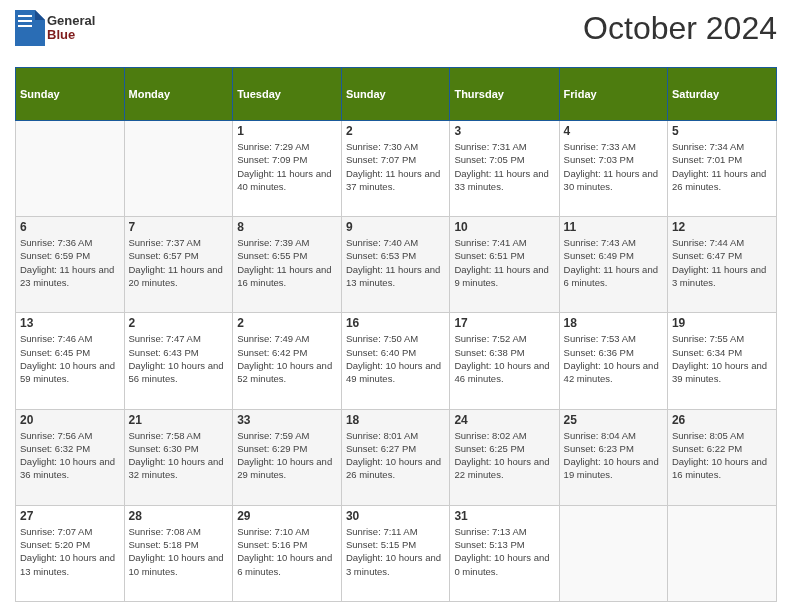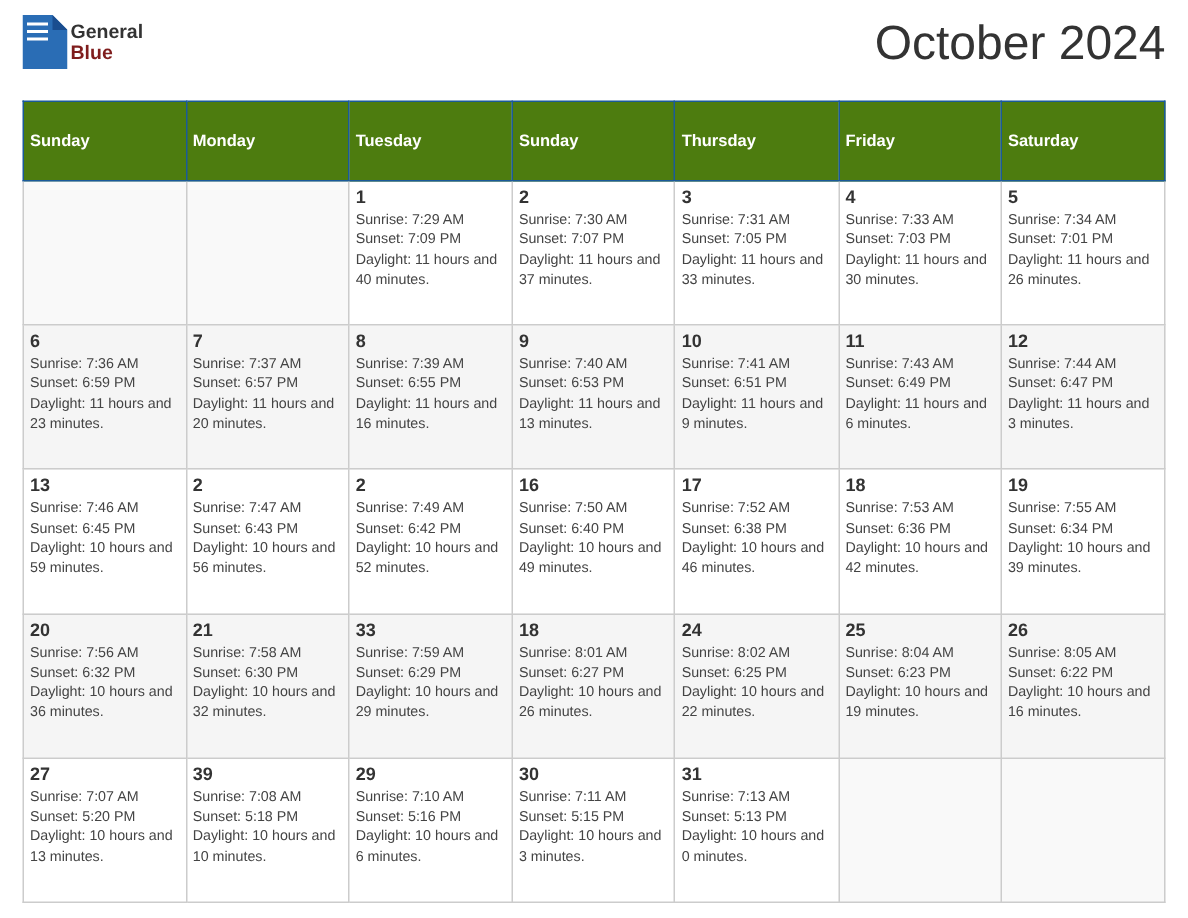--- a/index.html
+++ b/index.html
@@ -242,21 +242,21 @@
             <span class="day-number">26</span>
             <div class="day-info">Sunrise: 8:05 AM<br>Sunset: 6:22 PM<br>Daylight: 10 hours and 16 minutes.</div>
           </td>
         </tr>
         <tr>
           <td>
             <span class="day-number">27</span>
             <div class="day-info">Sunrise: 7:07 AM<br>Sunset: 5:20 PM<br>Daylight: 10 hours and 13 minutes.</div>
           </td>
           <td>
-            <span class="day-number">39</span>
+            <span class="day-number">28</span>
             <div class="day-info">Sunrise: 7:08 AM<br>Sunset: 5:18 PM<br>Daylight: 10 hours and 10 minutes.</div>
           </td>
           <td>
             <span class="day-number">29</span>
             <div class="day-info">Sunrise: 7:10 AM<br>Sunset: 5:16 PM<br>Daylight: 10 hours and 6 minutes.</div>
           </td>
           <td>
             <span class="day-number">30</span>
             <div class="day-info">Sunrise: 7:11 AM<br>Sunset: 5:15 PM<br>Daylight: 10 hours and 3 minutes.</div>
           </td>

